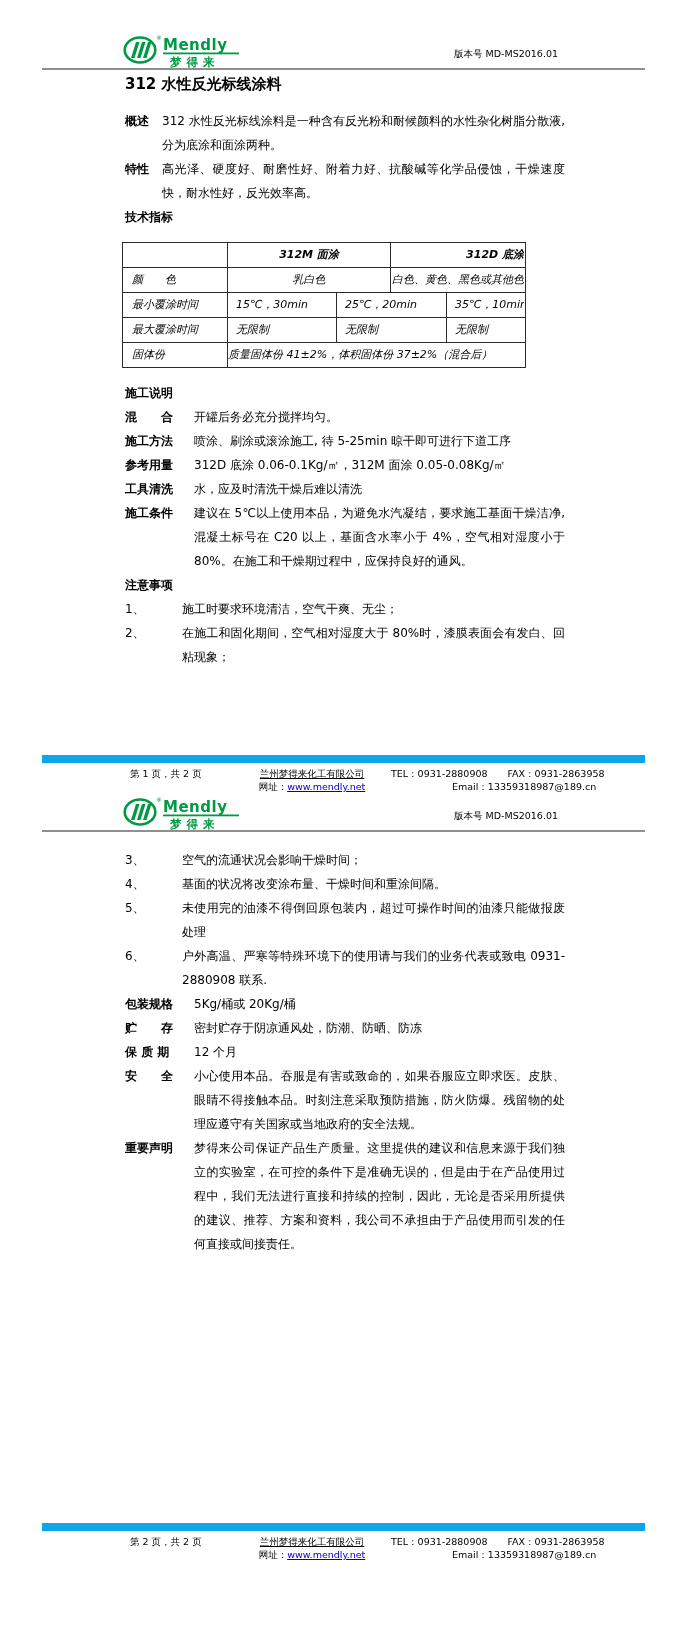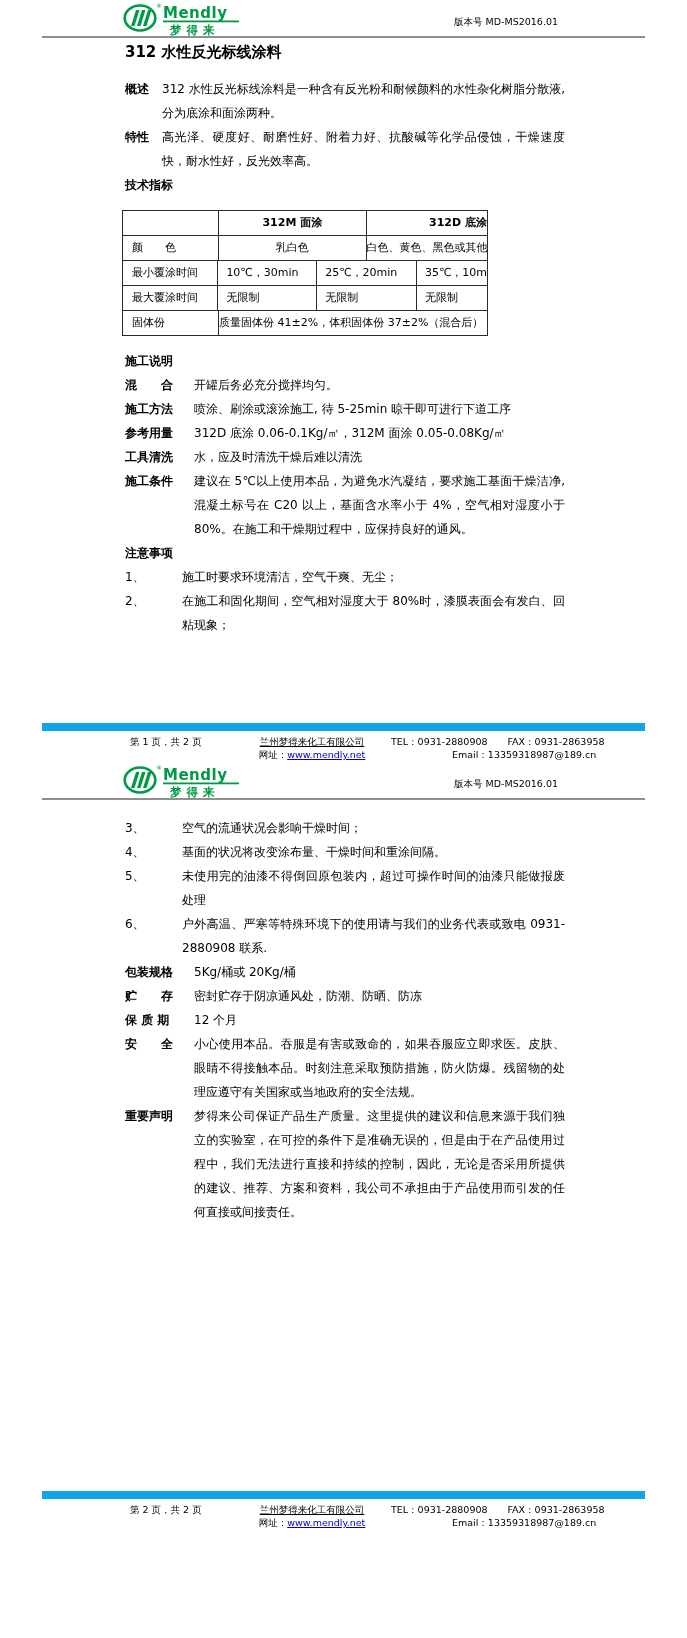--- a/index.html
+++ b/index.html
@@ -1,21 +1,21 @@
 <!DOCTYPE html>
 <html><head>
 <meta charset="utf-8">
 <style>
   html,body{margin:0;padding:0;}
   body{
     width:687px;height:1638px;position:relative;background:#ffffff;
     font-family:"DejaVu Sans","Liberation Sans",sans-serif;
     color:#000;font-size:12px;
   }
-  .page{position:absolute;left:0;width:687px;}
+  .page{position:absolute;left:0;width:687px;margin-top:32px;}
   #p1{top:0;height:762px;}
   #p2{top:762px;height:876px;}
 
   
   .page-hr{position:absolute;left:42px;right:42px;top:36px;border-top:2px solid #8f8f8f;}
   .logo{position:absolute;left:123px;top:1px;}
   .logo text{font-family:"DejaVu Sans","Liberation Sans",sans-serif;}
   .version{position:absolute;right:129px;top:16px;font-size:9.5px;color:#000;}
 
   
@@ -42,21 +42,21 @@
   .orow-label{width:37px;font-weight:bold;flex-shrink:0;}
   .orow-text{flex:1;text-align:justify;}
   .lrow{display:flex;}
   .lrow-label{width:69px;font-weight:bold;flex-shrink:0;}
   .lrow-text{flex:1;text-align:justify;}
   .note-row{display:flex;}
   .note-num{width:57px;flex-shrink:0;}
   .note-text{flex:1;text-align:justify;}
 
   
-  .tbl{margin:13px 0 13px -3px;width:366px;border:1px solid #2b2b2b;box-sizing:border-box;font-size:11px;}
+  .tbl{margin:13px 0 13px -3px;width:404px;border:1px solid #2b2b2b;box-sizing:border-box;font-size:11px;font-style:italic;}
   .trow{display:flex;border-bottom:1px solid #2b2b2b;height:24px;line-height:23px;}
   .trow:last-child{border-bottom:none;}
   .tcell{border-right:1px solid #2b2b2b;box-sizing:border-box;overflow:hidden;white-space:nowrap;}
   .tcell:last-child{border-right:none;}
   .t-label{width:105px;padding-left:9px;}
   .t-c2{width:163px;text-align:center;}
   .t-c3{width:133px;text-align:right;}
   .t-r1{width:109px;padding-left:8px;}
   .t-r2{width:110px;padding-left:8px;}
   .t-r3{width:77px;padding-left:8px;}
@@ -104,21 +104,21 @@
         <div class="tcell t-c2 bold">312M 面涂</div>
         <div class="tcell t-c3 bold">312D 底涂</div>
       </div>
       <div class="trow">
         <div class="tcell t-label">颜　　色</div>
         <div class="tcell t-c2">乳白色</div>
         <div class="tcell t-c3">白色、黄色、黑色或其他色</div>
       </div>
       <div class="trow">
         <div class="tcell t-label">最小覆涂时间</div>
-        <div class="tcell t-r1">10℃，30min</div>
+        <div class="tcell t-r1">15℃，30min</div>
         <div class="tcell t-r2">25℃，20min</div>
         <div class="tcell t-r3">35℃，10min</div>
       </div>
       <div class="trow">
         <div class="tcell t-label">最大覆涂时间</div>
         <div class="tcell t-r1">无限制</div>
         <div class="tcell t-r2">无限制</div>
         <div class="tcell t-r3">无限制</div>
       </div>
       <div class="trow">

